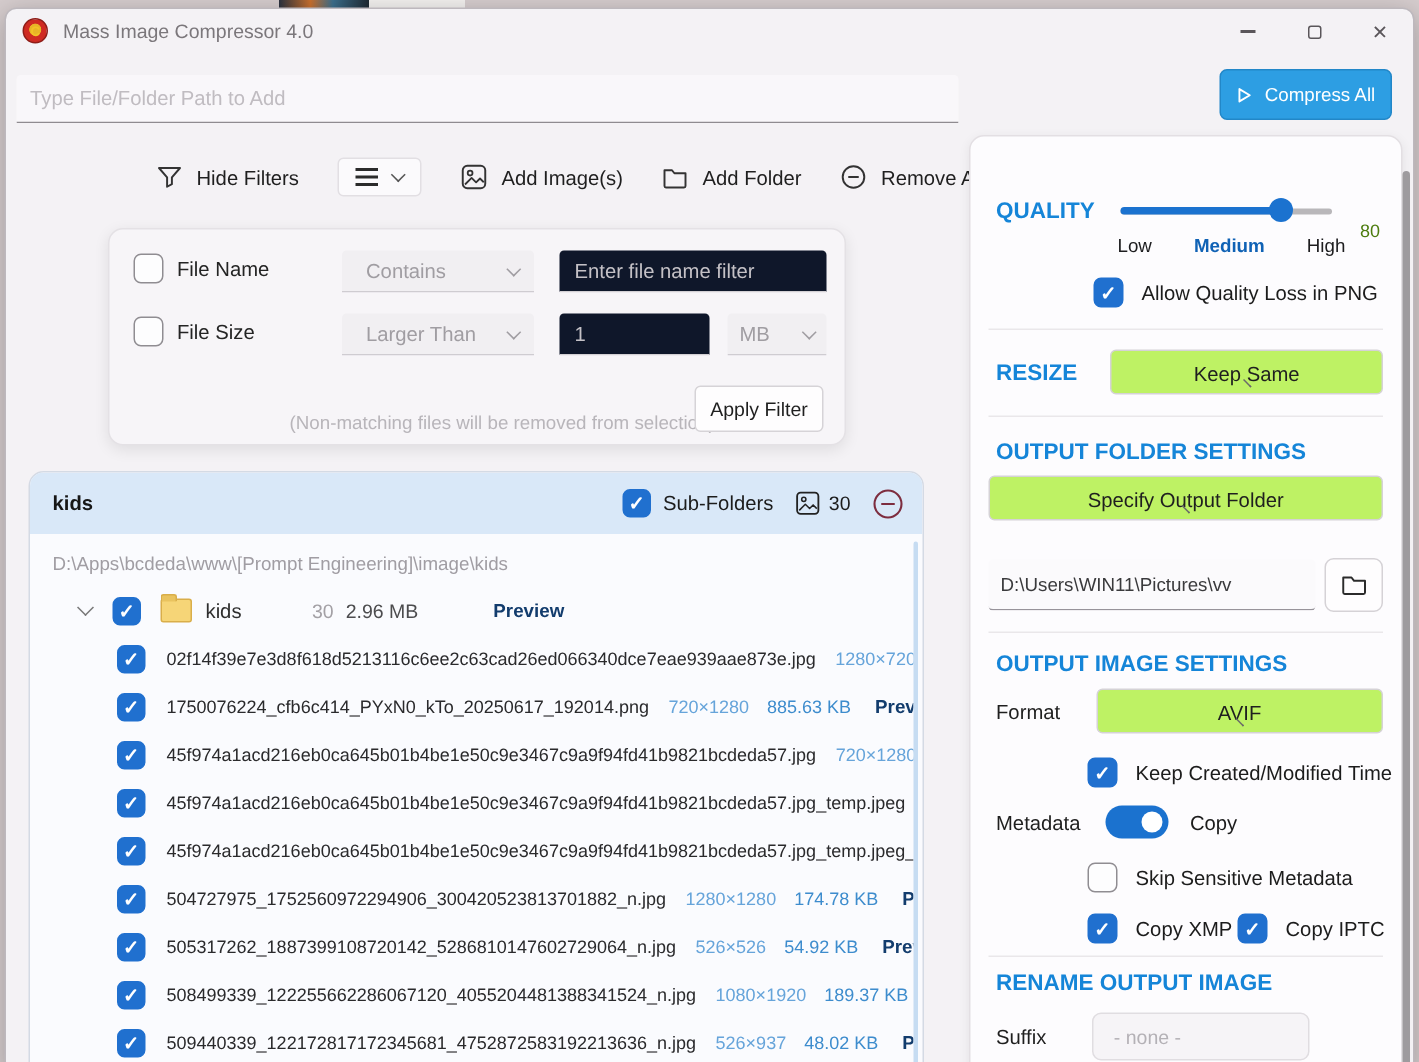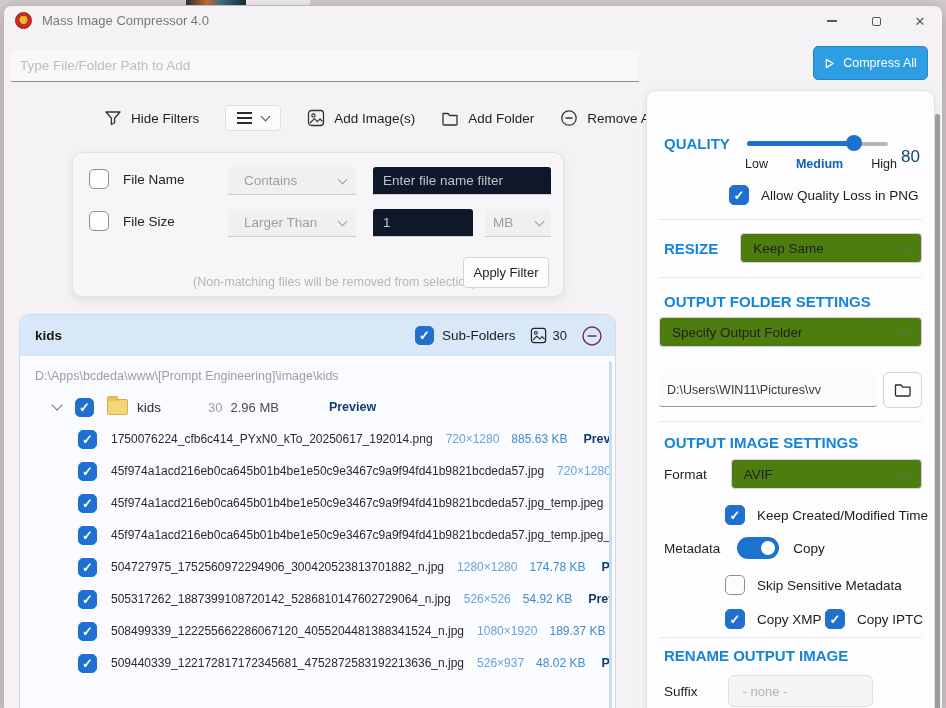--- a/index.html
+++ b/index.html
@@ -54,21 +54,21 @@
 
   
   .filter-panel { position:absolute; left:68px; top:146px; width:492px; height:145px;
                   background:#f7f5f8; border:1px solid #e4e1e5; border-radius:10px;
                   box-shadow:0 3px 10px rgba(0,0,0,.09); }
   .f-row { position:absolute; left:16px; display:flex; align-items:center; }
   .cb { width:20px; height:20px; border-radius:5px; background:#fdfdfe; border:1.5px solid #908d92;
         display:flex; align-items:center; justify-content:center; flex:none; }
   .cb.on { background:#2070cf; border-color:#2070cf; }
   .cb.on::after { content:"✓"; color:#fff; font-size:13px; font-weight:bold; line-height:1; }
-  .f-label { font-size:13.5px; color:#242424; margin-left:14px; }
+  .f-label { font-size:13.5px; color:#242424; margin-left:9px; }
   .f-select { position:absolute; width:128px; height:28px; background:#f1eff2; border-bottom:1.5px solid #cfccd1;
               border-radius:3px 3px 0 0; display:flex; align-items:center; justify-content:space-between;
               padding:0 10px 0 16px; color:#a09da2; font-size:13.5px; }
   .f-select .chev { border-color:#a09da2; margin-top:-2px; }
   .f-input { position:absolute; height:28px; background:#0f172a; border-bottom:1.5px solid #d3d0d4;
              border-radius:3px 3px 0 0; display:flex; align-items:center; padding:0 10px;
              color:#c4c1c6; font-size:13.5px; }
   .hint { position:absolute; left:120px; top:122px; font-size:12.5px; color:#b8b5ba; }
   .apply-btn { position:absolute; right:14px; top:104px; width:86px; height:31px; background:#fefdfe;
                border:1px solid #d6d3d7; border-radius:4px; font-size:13px; color:#1f1f1f;
@@ -114,30 +114,30 @@
              box-shadow:0 2px 8px rgba(0,0,0,.07); overflow:hidden; }
   .sec-h { font-size:15px; font-weight:bold; color:#1585d8; }
   .divider { position:absolute; left:12px; right:12px; height:1px; background:#eae7ea; }
 
   .q-row { position:absolute; left:17px; top:28px; right:14px; display:flex; align-items:center; }
   .slider { position:relative; flex:1; height:18px; margin-left:17px; margin-right:12px; }
   .sl-track { position:absolute; left:0; right:0; top:8px; height:3.5px; background:#b9b7ba; border-radius:2px; }
   .sl-fill { position:absolute; left:0; top:7px; height:5px; width:76%; background:#1b72cf; border-radius:3px; }
   .sl-thumb { position:absolute; top:1px; left:76%; width:16px; height:16px; margin-left:-8px;
               border-radius:50%; background:#1b72cf; }
-  .q-val { font-size:17px; color:#0c4a6e; width:20px; text-align:right;margin-top:28px; }
+  .q-val { font-size:12px; color:#4d7c0f; width:20px; text-align:right;margin-top:28px; }
   .q-presets { position:absolute; left:98px; top:66px; display:flex; gap:28px; font-size:12.5px; color:#1d1d1f; }
   .q-presets .active { color:#1062b5; font-weight:bold; }
   .check-row { display:flex; align-items:center; gap:12px; font-size:13.5px; color:#1c1c1c; }
   .png-row { position:absolute; left:82px; top:94px; }
 
   .resize-row { position:absolute; left:17px; top:142px; right:12px; display:flex; align-items:center; }
-  .dd { height:30px; background:#4d7c0f; border:1px solid #d5d2d6; border-radius:4px;
-        display:flex; align-items:center; justify-content:space-between; padding:0 12px;
-        font-size:13.5px; color:#1f1f1f; }
+  .dd { height:30px; background:#bef264; border:1px solid #d5d2d6; border-radius:4px;
+        display:flex; align-items:center; justify-content:space-between; padding:8px 12px;
+        font-size:13.5px; color:#1f1f1f;flex-direction:column; }
   .dd .chev { border-color:#6a6a6a; margin-top:-2px; }
   .resize-row .dd { flex:1; margin-left:22px; }
 
   .ofs-h { position:absolute; left:17px; top:202px; }
   .ofs-dd { position:absolute; left:12px; top:226px; right:12px; }
   .out-path { position:absolute; left:12px; top:282px; width:218px; height:34px; background:#fbfafc;
               border-bottom:1.5px solid #97939a; border-radius:3px; display:flex; align-items:center;
               padding:0 8px; font-size:12.5px; color:#3a3a3c; }
   .browse-btn { position:absolute; right:12px; top:281px; width:39px; height:36px; background:#fefdfe;
                 border:1px solid #d5d2d6; border-radius:6px; display:flex; align-items:center; justify-content:center; color:#2b2b2b; }
@@ -304,20 +304,26 @@
         <span class="expander"></span>
         <span class="cb on" style="width:19px;height:19px;"></span>
         <span class="folder-ico"></span>
         <span class="tree-name">kids</span>
         <span class="tree-count">30</span>
         <span class="tree-size">2.96 MB</span>
         <span class="preview-link">Preview</span>
       </div>
 
       <div class="file-rows" id="file-rows">
+  <div class="file-row">
+    <span class="cb on"></span>
+    <span class="fr-name">02f14f39e7e3d8f618d5213116c6ee2c63cad26ed066340dce7eae939aae873e.jpg</span>
+    <span class="fr-dims">1280×720</span>
+
+  </div>
 
   <div class="file-row">
     <span class="cb on"></span>
     <span class="fr-name">1750076224_cfb6c414_PYxN0_kTo_20250617_192014.png</span>
     <span class="fr-dims">720×1280</span>
     <span class="fr-size">885.63 KB</span>
     <span class="preview-link">Preview</span>
   </div>
 
   <div class="file-row">

